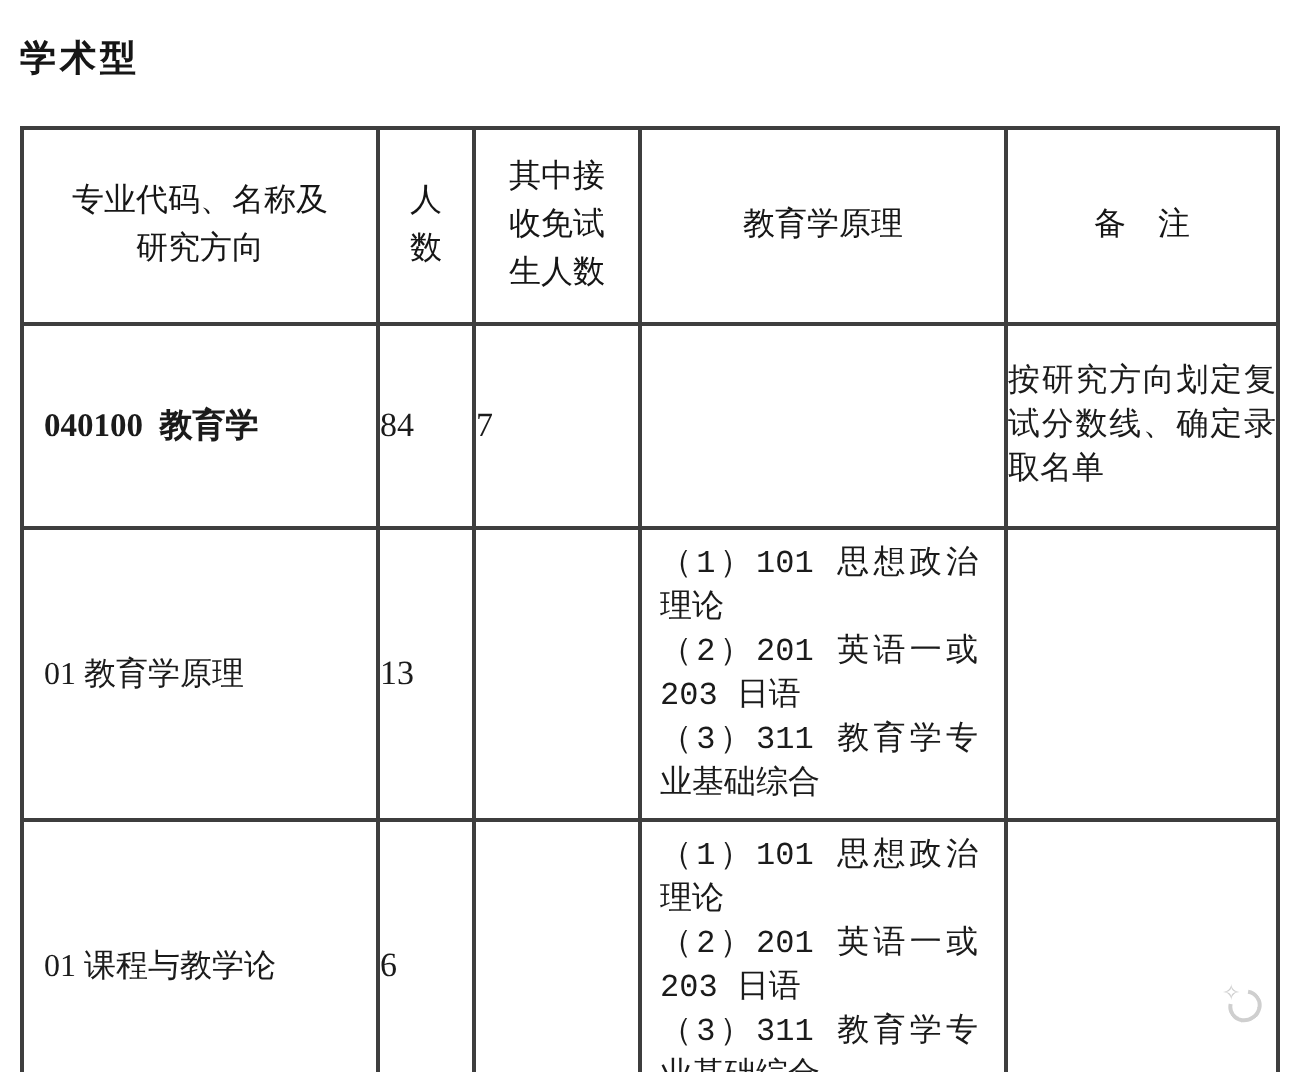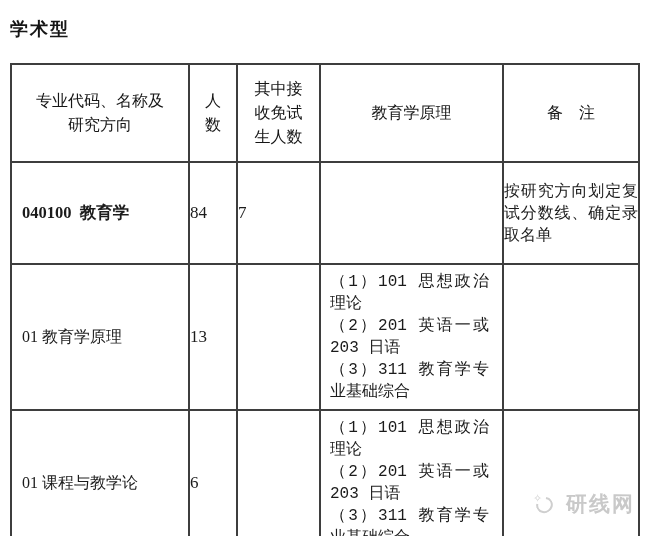--- a/index.html
+++ b/index.html
@@ -177,16 +177,15 @@
       </tr>
 
     </tbody>
   </table>
 
   <div class="watermark">
     <span class="wm-logo">
       <span class="spark">✧</span>
       <span class="ring"></span>
     </span>
-    <span class="wm-text">研线网</span>
   </div>
 
 </div>
 
 </body></html>

